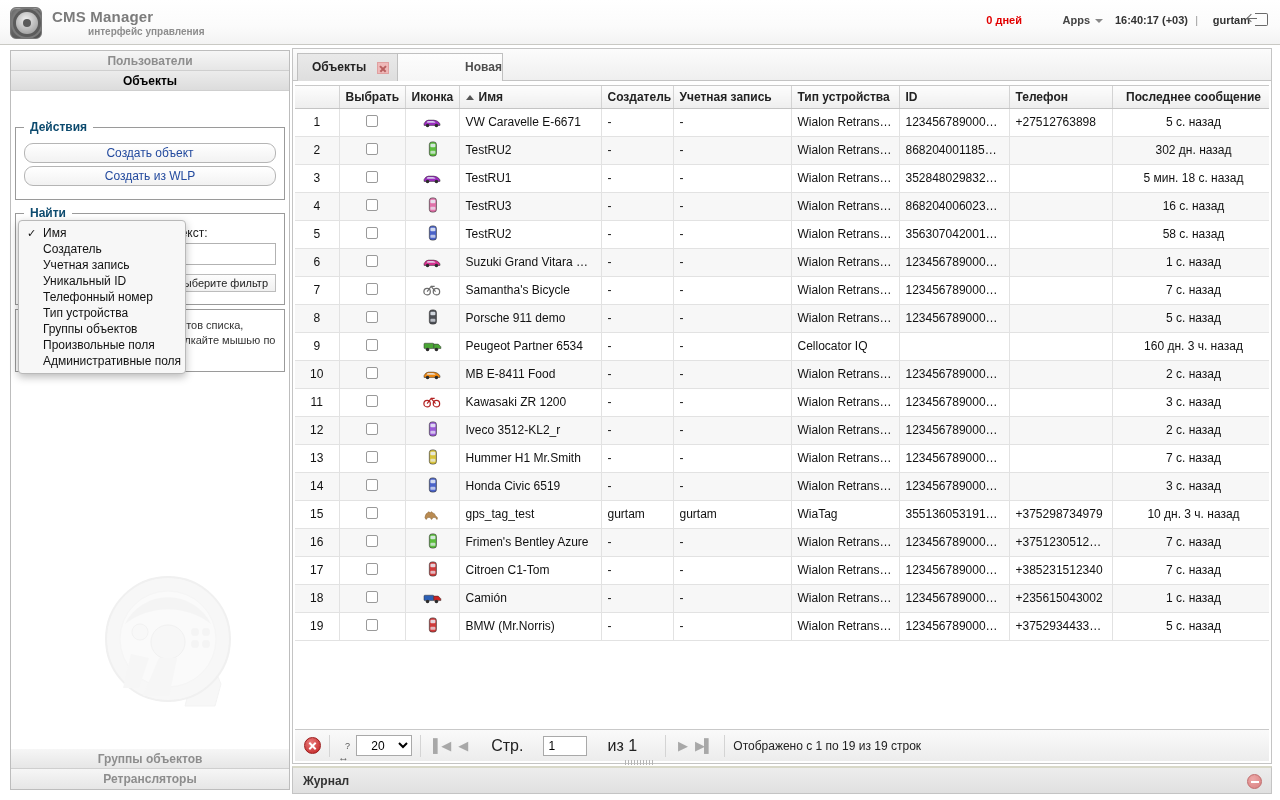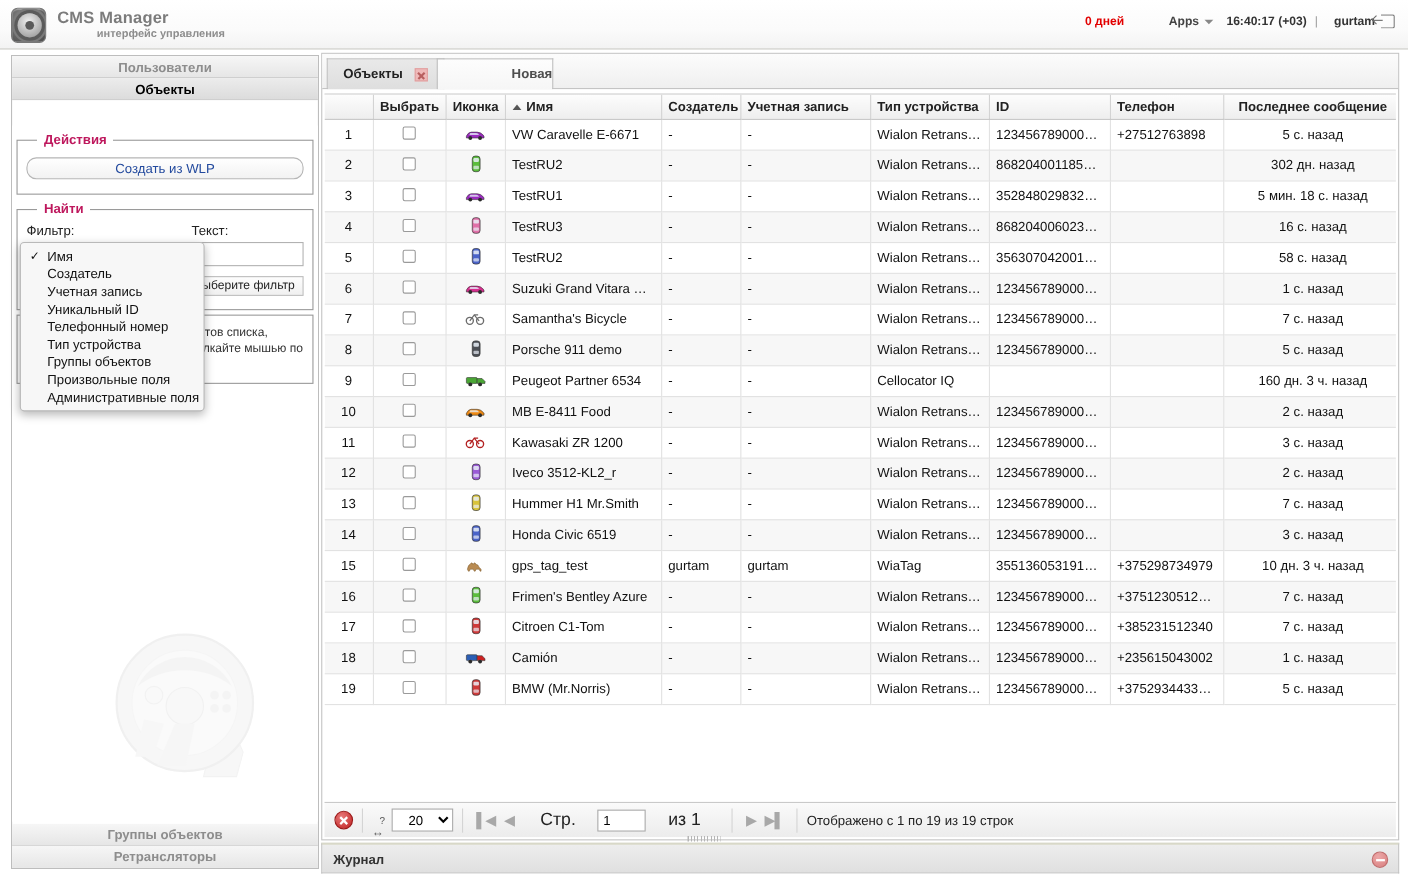--- a/index.html
+++ b/index.html
@@ -97,21 +97,21 @@
   }
   .nav-item.active { color: #000; background: linear-gradient(to bottom,#ececec,#dcdcdc); }
   #nav-bottom { position:absolute; left:0; bottom:0; width:100%; }
   #sidebar-body { position:absolute; left:0; top:63px; right:0; bottom:42px; background:#fff; overflow:hidden;}
 
   fieldset.panel {
     margin: 6px 4px 4px 4px; padding: 6px 8px 10px 8px;
     border: 1px solid #9a9a9a; background: #fff;
   }
   fieldset.panel > legend {
-    font-size: 12px; font-weight: bold; color: #be185d; padding: 0 6px; margin-left: 10px;
+    font-size: 12px; font-weight: bold; color: #0c4a6e; padding: 0 6px;
   }
   .side-btn {
     display:block; width: 100%; margin: 3px 0;
     height: 20px; line-height: 18px; text-align:center;
     font-size: 12px; color:#234a9e;
     background: linear-gradient(to bottom,#ffffff,#f2f2f2);
     border: 1px solid #b5b5b5; border-radius: 9px;
     cursor:pointer;
   }
   .lbl { font-size: 12px; color: #222; }
@@ -292,20 +292,21 @@
 
   <div id="sidebar">
 
     <div class="nav-item"><span>Пользователи</span></div>
     <div class="nav-item active"><span>Объекты</span></div>
 
     <div id="sidebar-body">
 
       <fieldset class="panel">
         <legend>Действия</legend>
+        <div class="side-btn">Создать объект</div>
         <div class="side-btn">Создать из WLP</div>
       </fieldset>
 
       <fieldset class="panel" style="padding-bottom:12px;">
         <legend>Найти</legend>
         <div style="display:flex; gap:10px; margin-bottom:3px;">
           <div style="width:140px;"><span class="lbl">Фильтр:</span></div>
           <div style="flex:1;"><span class="lbl">Текст:</span></div>
         </div>
         <div style="display:flex; gap:10px; align-items:center;">

